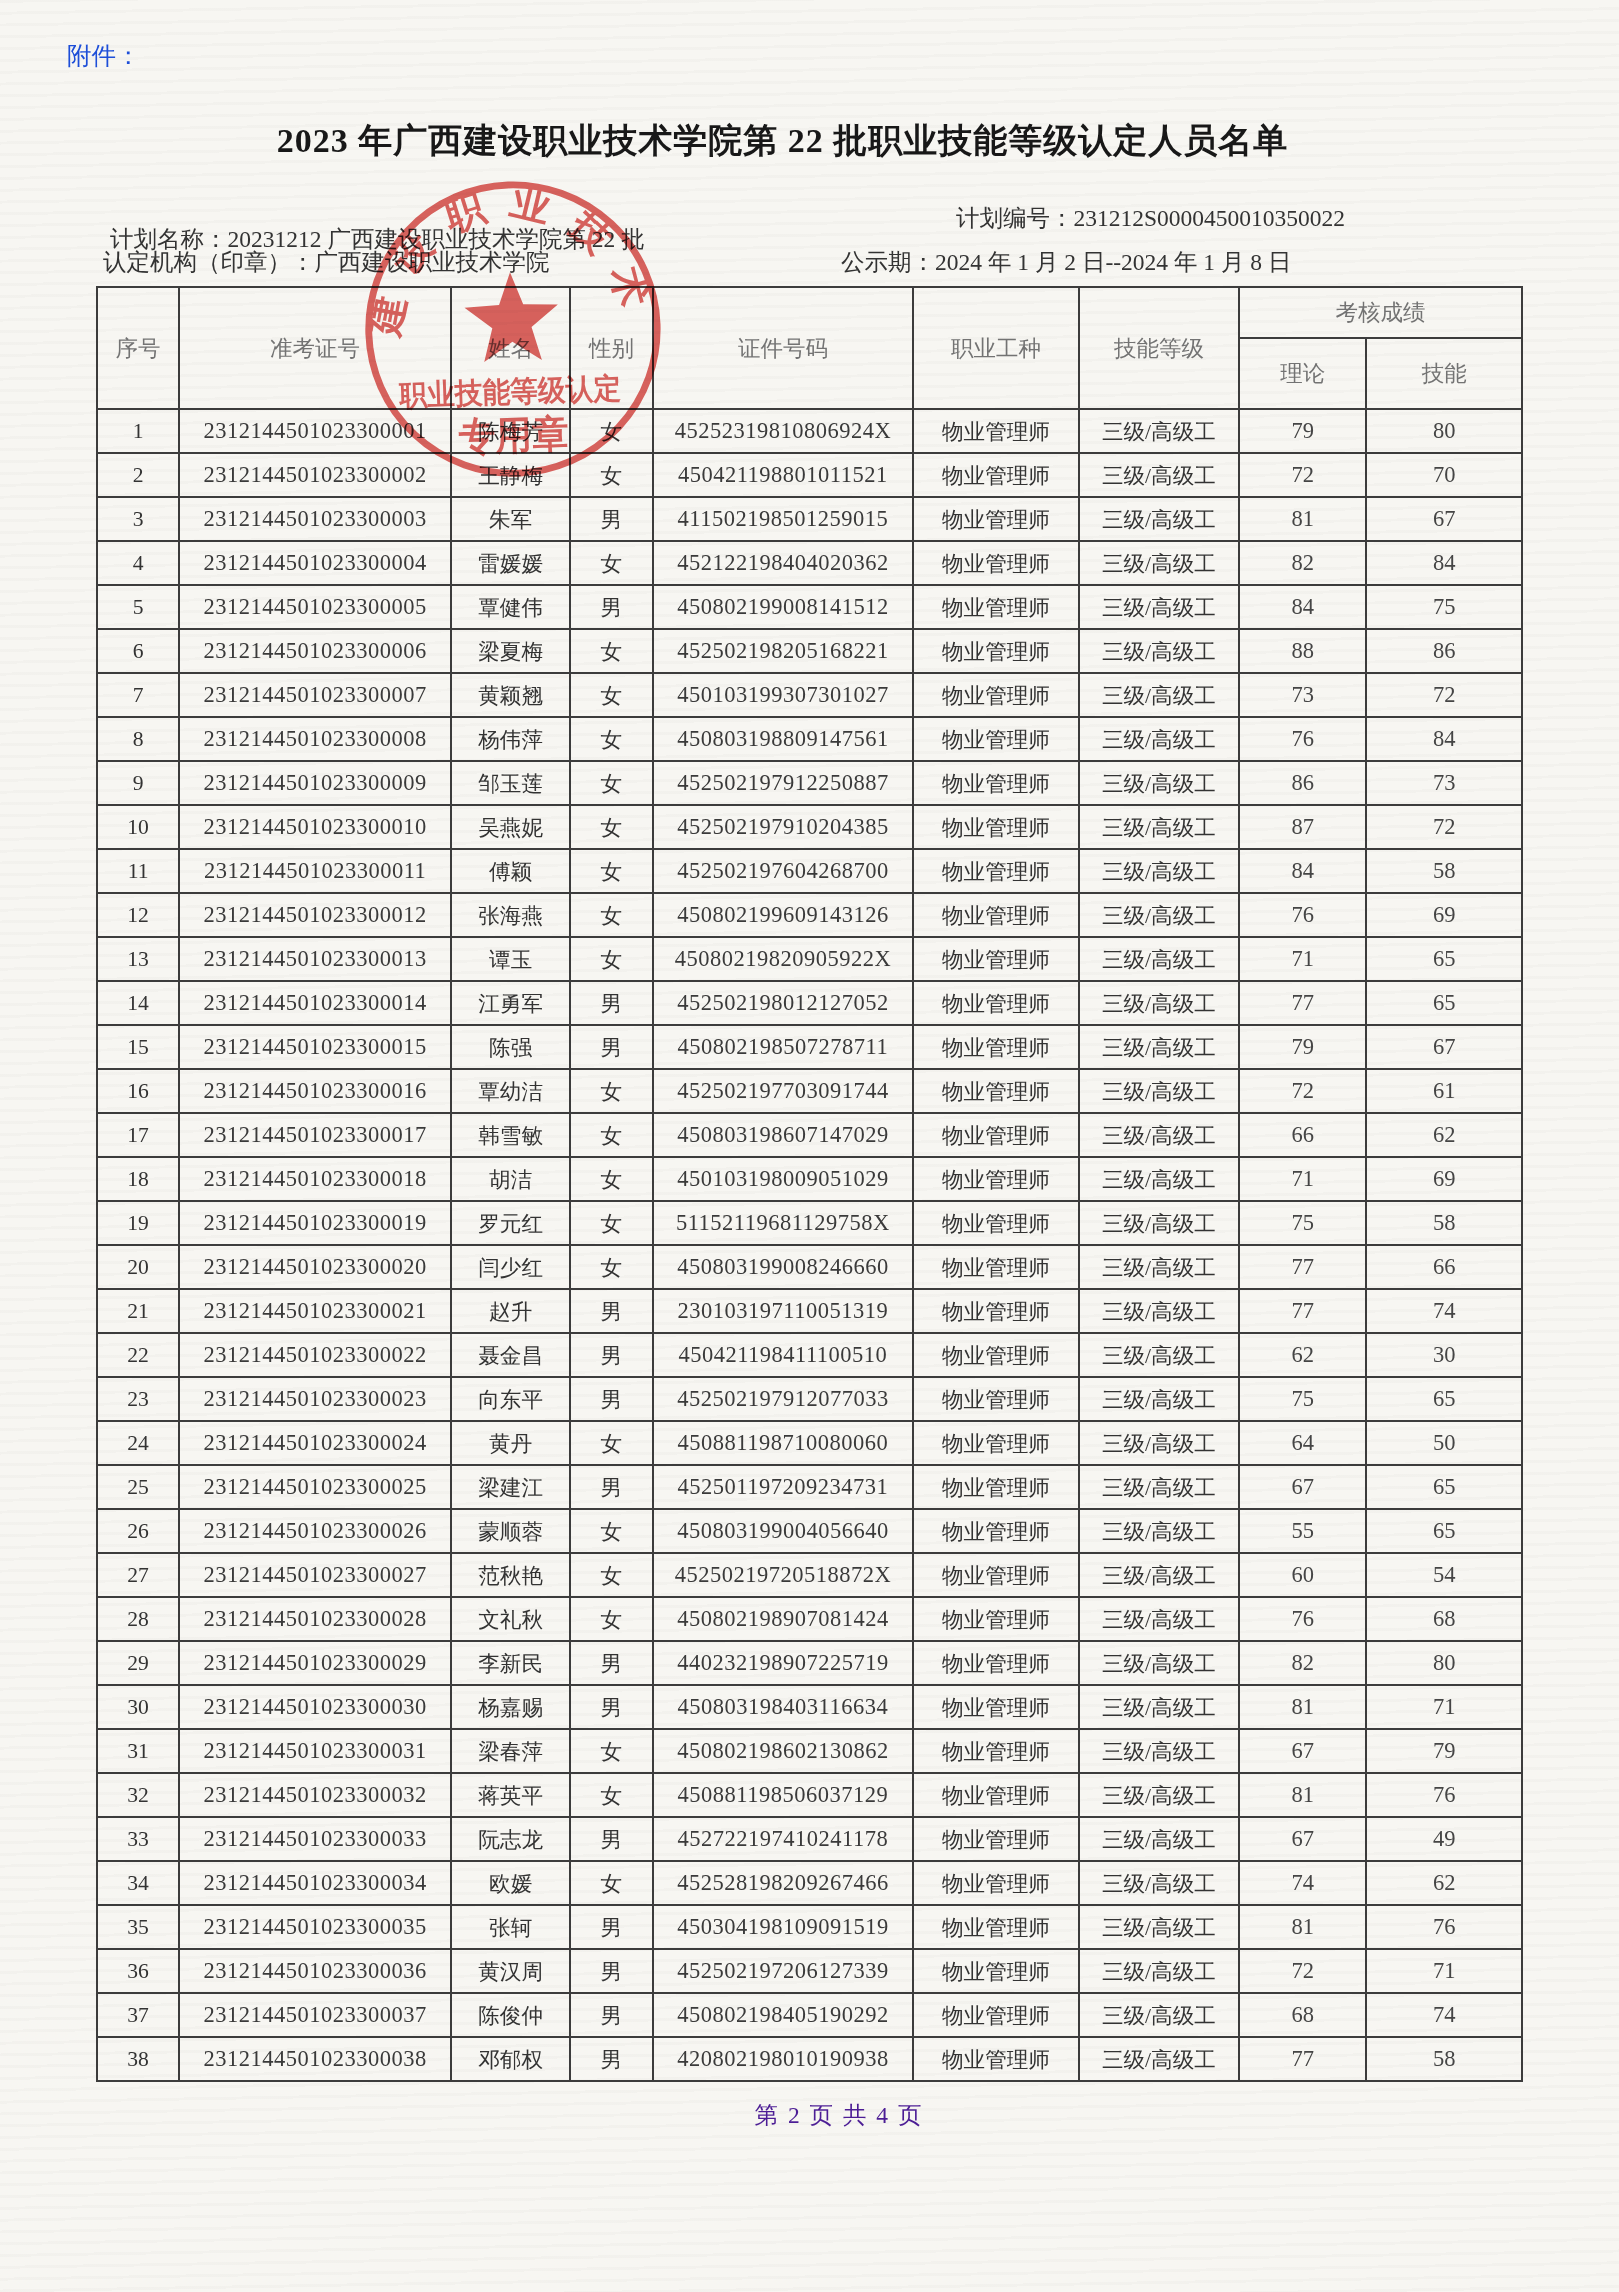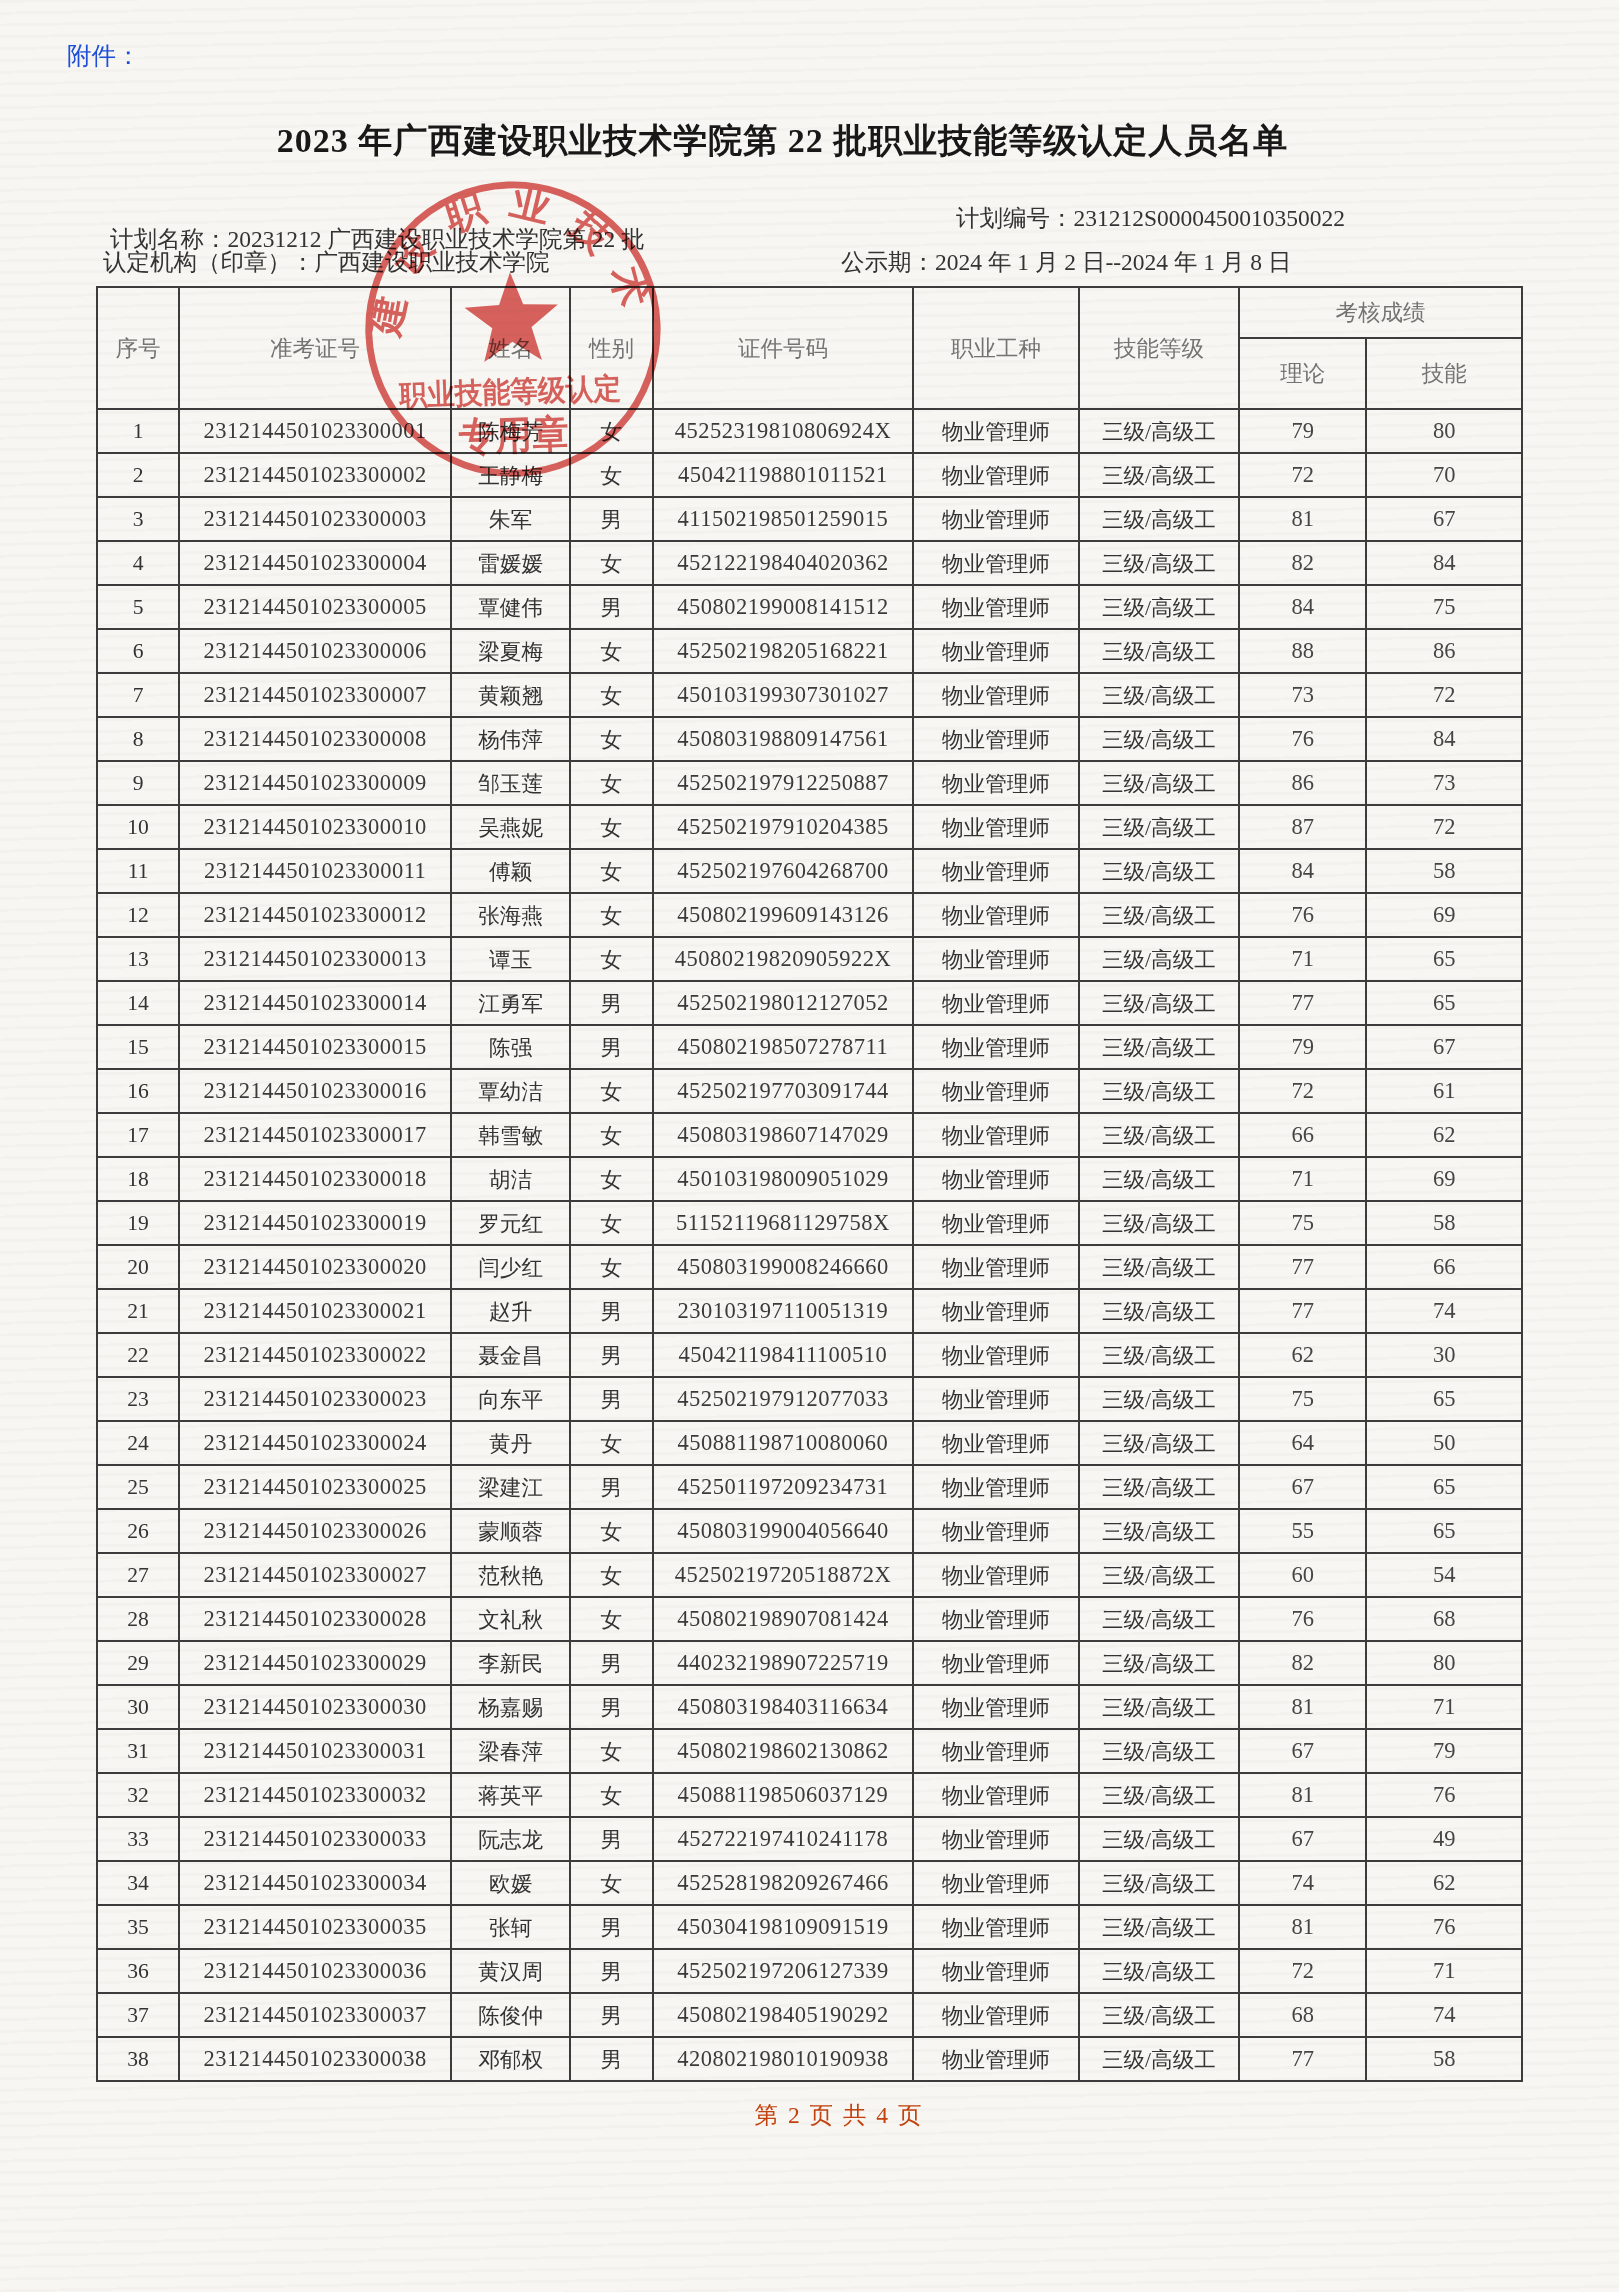--- a/index.html
+++ b/index.html
@@ -35,21 +35,21 @@
     padding:0;font-weight:normal;overflow:hidden;white-space:nowrap;
   }
   .roster thead tr.h1 th{height:49px;}
   .roster thead tr.h2 th{height:69px;}
   .roster thead th{font-size:22.5px;color:#737373;}
   .roster tbody tr{height:44px;}
   td.c-ticket,td.c-id{font-size:22.5px;letter-spacing:0.5px;color:#3a3a3a;}
   td.c-theory,td.c-skill{font-size:22.5px;color:#454545;}
   .page-footer{
     position:absolute;left:59px;right:0;top:2099px;text-align:center;
-    font-size:23.5px;color:#c2410c;letter-spacing:2px;font-family:Liberation Serif, serif;
+    font-size:23.5px;color:#4c1d95;letter-spacing:2px;font-family:Liberation Serif, serif;
   }
   .seal{
     position:absolute;left:359px;top:174px;width:310px;height:314px;
     opacity:0.82;mix-blend-mode:multiply;transform:rotate(-2deg);
     pointer-events:none;
   }
   .seal text{font-family:"Liberation Serif","DejaVu Serif",serif;font-weight:bold;}
 </style>
 </head>
 <body>

